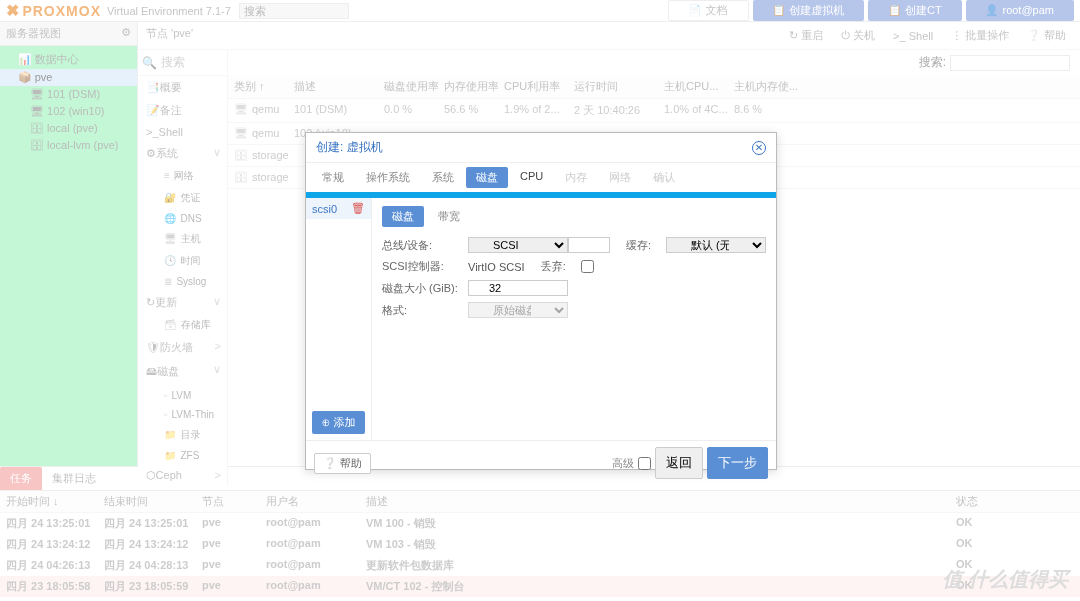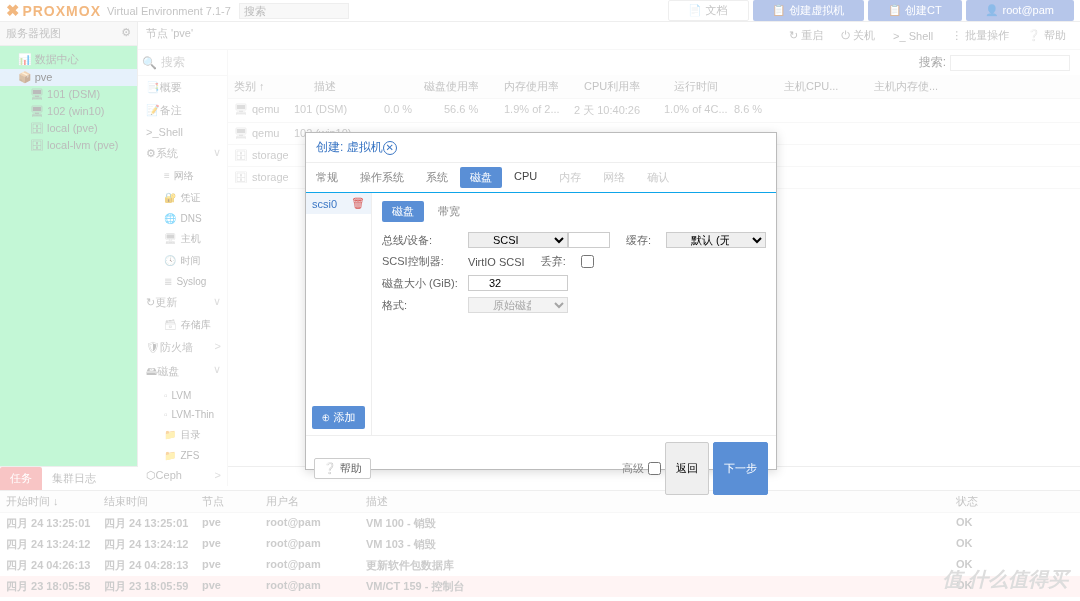--- a/index.html
+++ b/index.html
@@ -22,41 +22,41 @@
 .midcol { width: 90px; border-right: 1px solid #eee; background:#fff; }
 .crumb { padding: 4px 8px; font-size: 11px; color:#888; border-bottom:1px solid #eee; width:100%; display:flex; justify-content:space-between; }
 .toolbar-right{display:flex;gap:6px;align-items:center;}
 .tb-item{color:#888;font-size:11px;padding:2px 6px;cursor:pointer;}
 .midcol .srch { padding:4px; border-bottom:1px solid #eee; display:flex; align-items:center; gap:4px; color:#aaa;}
 .midcol .item { padding:4px 6px 4px 16px; font-size:10px; color:#777; cursor:pointer; white-space:nowrap;}
 .midcol .item .ic{margin-right:4px;color:#aaa;}
 .midcol .sect { padding:4px 6px 4px 8px; font-size:11px; color:#888; cursor:pointer;}
 .rightarea { flex:1; display:flex; flex-direction:column; }
 .gridhdr, .gridrow { display:flex; font-size:11px; border-bottom:1px solid #eee; }
-.gridhdr { color:#888; background:#fafafa;gap:20px; }
+.gridhdr { color:#888; background:#fafafa; }
 .gridhdr > div, .gridrow > div { padding:4px 6px; overflow:hidden; white-space:nowrap; }
 .c0{width:60px}.c1{width:90px}.c2{width:60px}.c3{width:60px}.c4{width:70px}.c5{width:90px}.c6{width:70px}.c7{width:70px}
 .gridrow { color:#999; }
 .gridrow .ic{color:#bbb;margin-right:4px;}
 .bottom { border-top:1px solid #ddd; height:134px; }
 .btabs { display:flex; border-bottom:1px solid #ddd; }
 .btab { padding:4px 10px; font-size:11px; color:#888; cursor:pointer;}
 .btab.active { background:#f08a8a; color:#fff; border-radius:2px 2px 0 0;}
 .loghdr, .logrow { display:flex; font-size:11px; }
 .loghdr { background:#fafafa; color:#888; border-bottom:1px solid #eee;}
 .loghdr > div, .logrow > div { padding:3px 6px; overflow:hidden; white-space:nowrap;}
 .l0{width:98px}.l1{width:98px}.l2{width:64px}.l3{width:100px}.l4{flex:1}.l5{width:130px}
 .logrow{color:#999;font-weight:bold;}
 .logrow.hl{background:#ffe9e9;}
 
 .mask{position:absolute;inset:0;background:rgba(255,255,255,0.5);}
 .modal{position:absolute;left:305px;top:132px;width:472px;height:338px;background:#fff;border:1px solid #bbb;box-shadow:0 2px 10px rgba(0,0,0,.15);}
-.modal .title{background:#fff;color:#3a76c4;font-size:12px;padding:6px 10px;border-bottom:1px solid #eee;display:flex;justify-content:flex-start;align-items:center;}
+.modal .title{background:#fff;color:#3a76c4;font-size:12px;padding:6px 10px;border-bottom:1px solid #eee;display:flex;justify-content:space-between;align-items:center;}
 .modal .close{color:#3a76c4;border:1px solid #3a76c4;border-radius:50%;width:14px;height:14px;display:inline-flex;align-items:center;justify-content:center;font-size:10px;cursor:pointer;}
-.modal .tabs{display:flex;gap:2px;padding:4px 0;border-bottom:1px solid #0ea5e9;font-size:11px;}
+.modal .tabs{display:flex;gap:2px;padding:4px 6px;border-bottom:6px solid #0ea5e9;font-size:11px;}
 .modal .tab{padding:3px 10px;color:#888;cursor:pointer;}
 .modal .tab.active{background:#5a8fd6;color:#fff;border-radius:2px;}
 .modal .tab.next{color:#444;}
 .modal .body{display:flex;height:242px;justify-content:space-between;}
 .modal .left{width:88px;border-right:1px solid #eee;display:flex;flex-direction:column;}
 .modal .disk{padding:4px 6px;background:#eef4fb;color:#3a76c4;font-size:11px;display:flex;justify-content:space-between;align-items:center;}
 .modal .disk .del{color:#d9534f;cursor:pointer;}
 .modal .addbtn{margin:auto 6px 6px;background:#5a8fd6;color:#fff;border:none;padding:4px 0;font-size:11px;border-radius:2px;cursor:pointer;}
 .modal .right{flex:1;padding:8px 10px;}
 .subtabs{display:flex;gap:4px;margin-bottom:10px;}
@@ -67,21 +67,21 @@
 .flabel2{width:40px;color:#666;margin-left:16px;}
 .fsel, .fnum{border:1px solid #ccc;height:16px;font-size:11px;padding:0 20px;}
 .fsel{width:100px;}
 .fselw{width:100px;}
 .fnum{width:28px;text-align:center;}
 .ro{color:#bbb;}
 .modal .foot{border-top:1px solid #eee;padding:6px 8px;display:flex;align-items:center;}
 .helpbtn{border:1px solid #ccc;background:#fff;padding:2px 8px;font-size:11px;color:#666;border-radius:2px;cursor:pointer;}
 .foot .sp{flex:1;}
 .advlbl{font-size:11px;color:#888;margin-right:4px;}
-.btn{border:1px solid #ccc;padding:18px 10px;font-size:11px;border-radius:2px;margin-left:4px;cursor:pointer;}
+.btn{border:1px solid #ccc;padding:6px 10px;font-size:13px;border-radius:2px;margin-left:4px;cursor:pointer;}
 .btn.primary{background:#5a8fd6;color:#fff;border-color:#5a8fd6;}
 .watermark{position:absolute;right:12px;bottom:8px;color:#ddd;font-size:20px;font-style:italic;pointer-events:none;font-weight:bold;}
 </style>
 </head>
 <body>
 
 <div class="topbar">
   <span class="logo"><span class="x">✖</span><span>PROXMOX</span></span>
   <span class="ver">Virtual Environment 7.1-7</span>
   <input class="searchtop" placeholder="搜索" style="">
@@ -243,21 +243,21 @@
         <div class="l2">pve</div>
         <div class="l3">root@pam</div>
         <div class="l4">更新软件包数据库</div>
         <div class="l5">OK</div>
       </div>
       <div class="logrow hl">
         <div class="l0">四月 23 18:05:58</div>
         <div class="l1">四月 23 18:05:59</div>
         <div class="l2">pve</div>
         <div class="l3">root@pam</div>
-        <div class="l4">VM/CT 159 - 控制台</div>
+        <div class="l4">VM/CT 102 - 控制台</div>
         <div class="l5">OK</div>
       </div>
       <div class="logrow">
         <div class="l0">四月 23 18:04:47</div>
         <div class="l1">四月 23 18:05:58</div>
         <div class="l2">pve</div>
         <div class="l3">root@pam</div>
         <div class="l4">VM/CT 102 - 控制台</div>
         <div class="l5">OK</div>
       </div>

